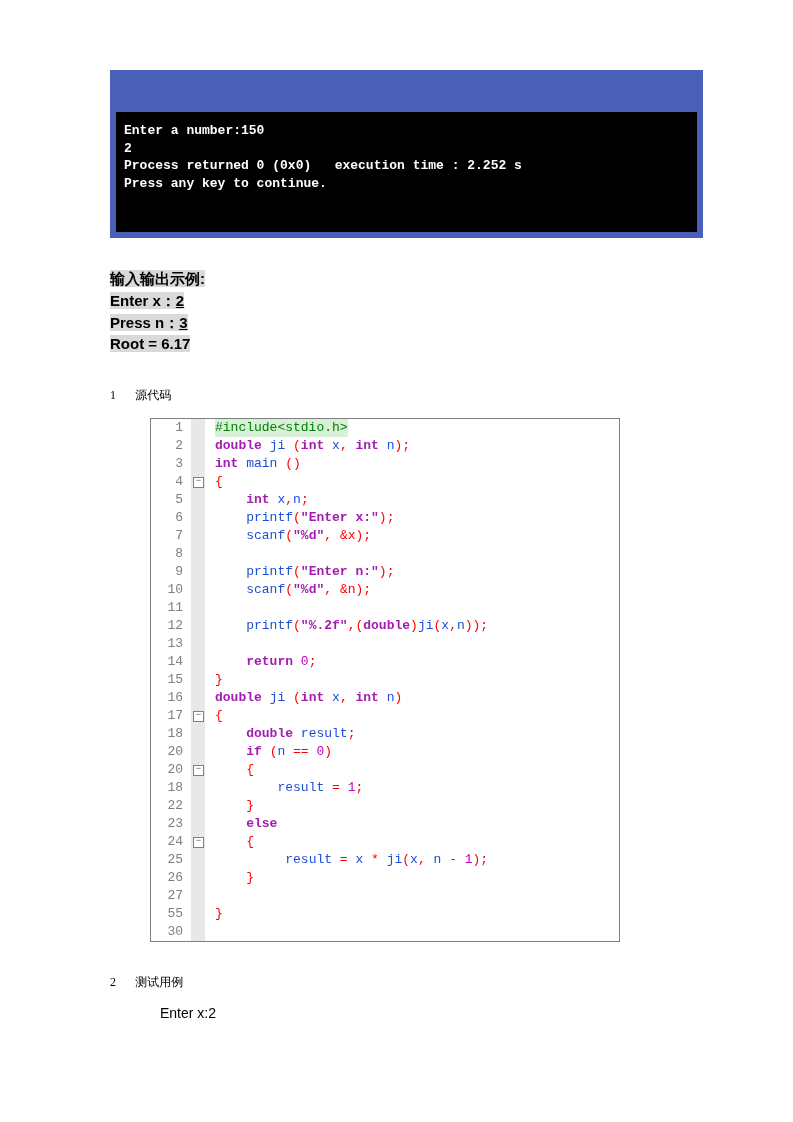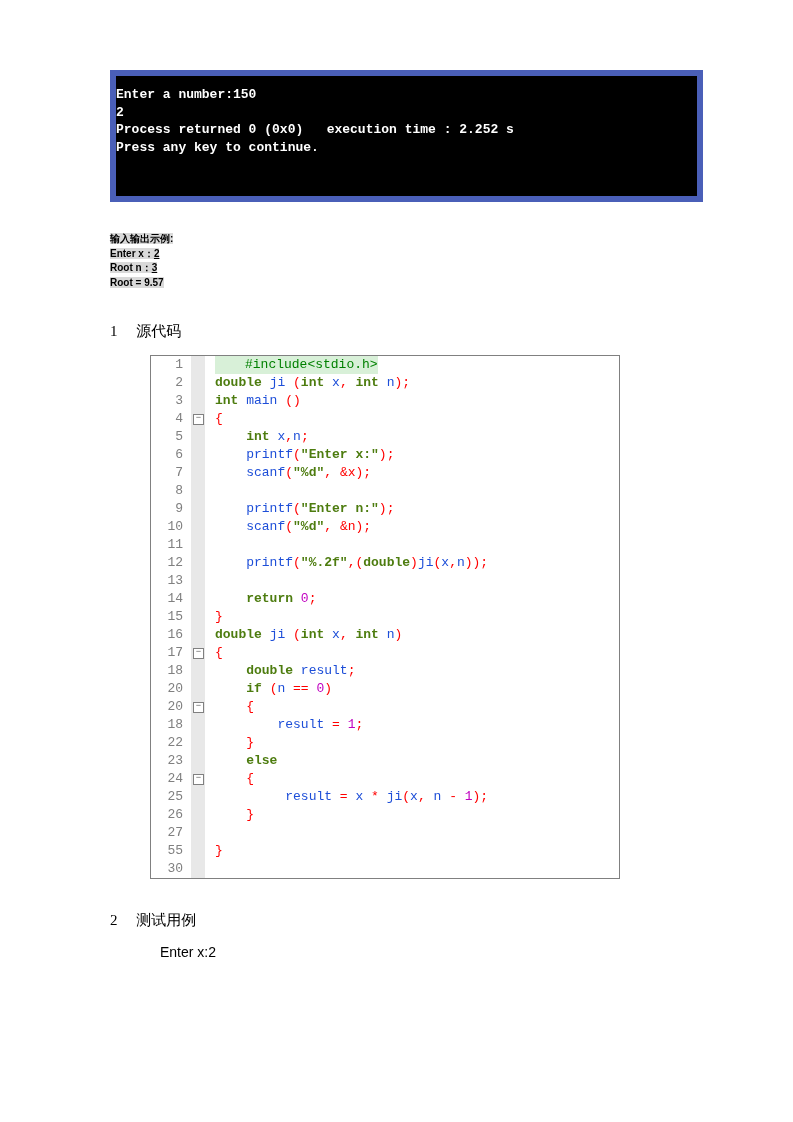--- a/index.html
+++ b/index.html
@@ -18,43 +18,44 @@
     background: #4a5fb8;
     padding: 6px;
     margin-bottom: 30px;
   }
   .console {
     background: #000;
     color: #fff;
     font-family: "Courier New", monospace;
     font-size: 13px;
     font-weight: bold;
-    padding: 10px 8px 40px 0;
+    padding: 10px 8px 40px 8px;
     line-height: 1.35;
     white-space: pre;
+    margin-top: 36px;
   }
   .problem-title {
     font-size: 14px;
     margin: 12px 0 4px 22px;
   }
   .sup { font-size: 10px; vertical-align: super; }
   .io-block {
     font-family: Arial, sans-serif;
-    font-size: 10px;
+    font-size: 15px;
     font-weight: bold;
     margin-left: 0;
     line-height: 1.45;
   }
   .io-label-hl {
     background: #d9d9d9;
   }
   .u { text-decoration: underline; }
   .sec-heading {
     margin: 32px 0 14px 0;
-    font-size: 15px;
+    font-size: 12px;
   }
   .sec-num {
     display: inline-block;
     font-family: "Times New Roman", serif;
     width: 22px;
   }
   .code-editor {
     border: 1px solid #808080;
     margin: 0 0 0 40px;
     width: 468px;
@@ -90,22 +91,22 @@
     background: #fff;
     font-size: 9px;
     line-height: 7px;
     text-align: center;
     color: #606060;
   }
   .code {
     padding-left: 10px;
     white-space: pre;
   }
-  .c-pre   { color: #008000; margin-left: 30px; }
-  .c-kw    { color: #4d7c0f; font-weight: bold; }
+  .c-pre   { color: #008000; }
+  .c-kw    { color: #a21caf; font-weight: bold; }
   .c-num   { color: #c000c0; }
   .c-punct { color: #ff0000; }
   .c-id    { color: #1d4ed8; }
   .hl-first {
     background: #d8f0d8;
     display: inline-block;
   }
   .test-line {
     margin: 10px 0 0 50px;
     font-size: 14px;
@@ -120,22 +121,22 @@
     <div class="console"><span>Enter a number:150</span>
 <span>2</span>
 <span>Process returned 0 (0x0)   execution time : 2.252 s</span>
 <span>Press any key to continue.</span></div>
   </div>
 
 
   <div class="io-block">
     <div><span class="io-label-hl">输入输出示例:</span></div>
     <div><span class="io-label-hl"><span>Enter   x：</span><span class="u">2</span></span></div>
-    <div><span class="io-label-hl"><span>Root   n：</span><span class="u">3</span></span></div>
-    <div><span class="io-label-hl"><span>Root   = </span><span>9.57</span></span></div>
+    <div><span class="io-label-hl"><span>Press   n：</span><span class="u">3</span></span></div>
+    <div><span class="io-label-hl"><span>Root   = </span><span>6.17</span></span></div>
   </div>
 
   <div class="sec-heading">
     <span class="sec-num">1</span>
     <span>源代码</span>
   </div>
 
   <div class="code-editor">
 
     <div class="code-row">

